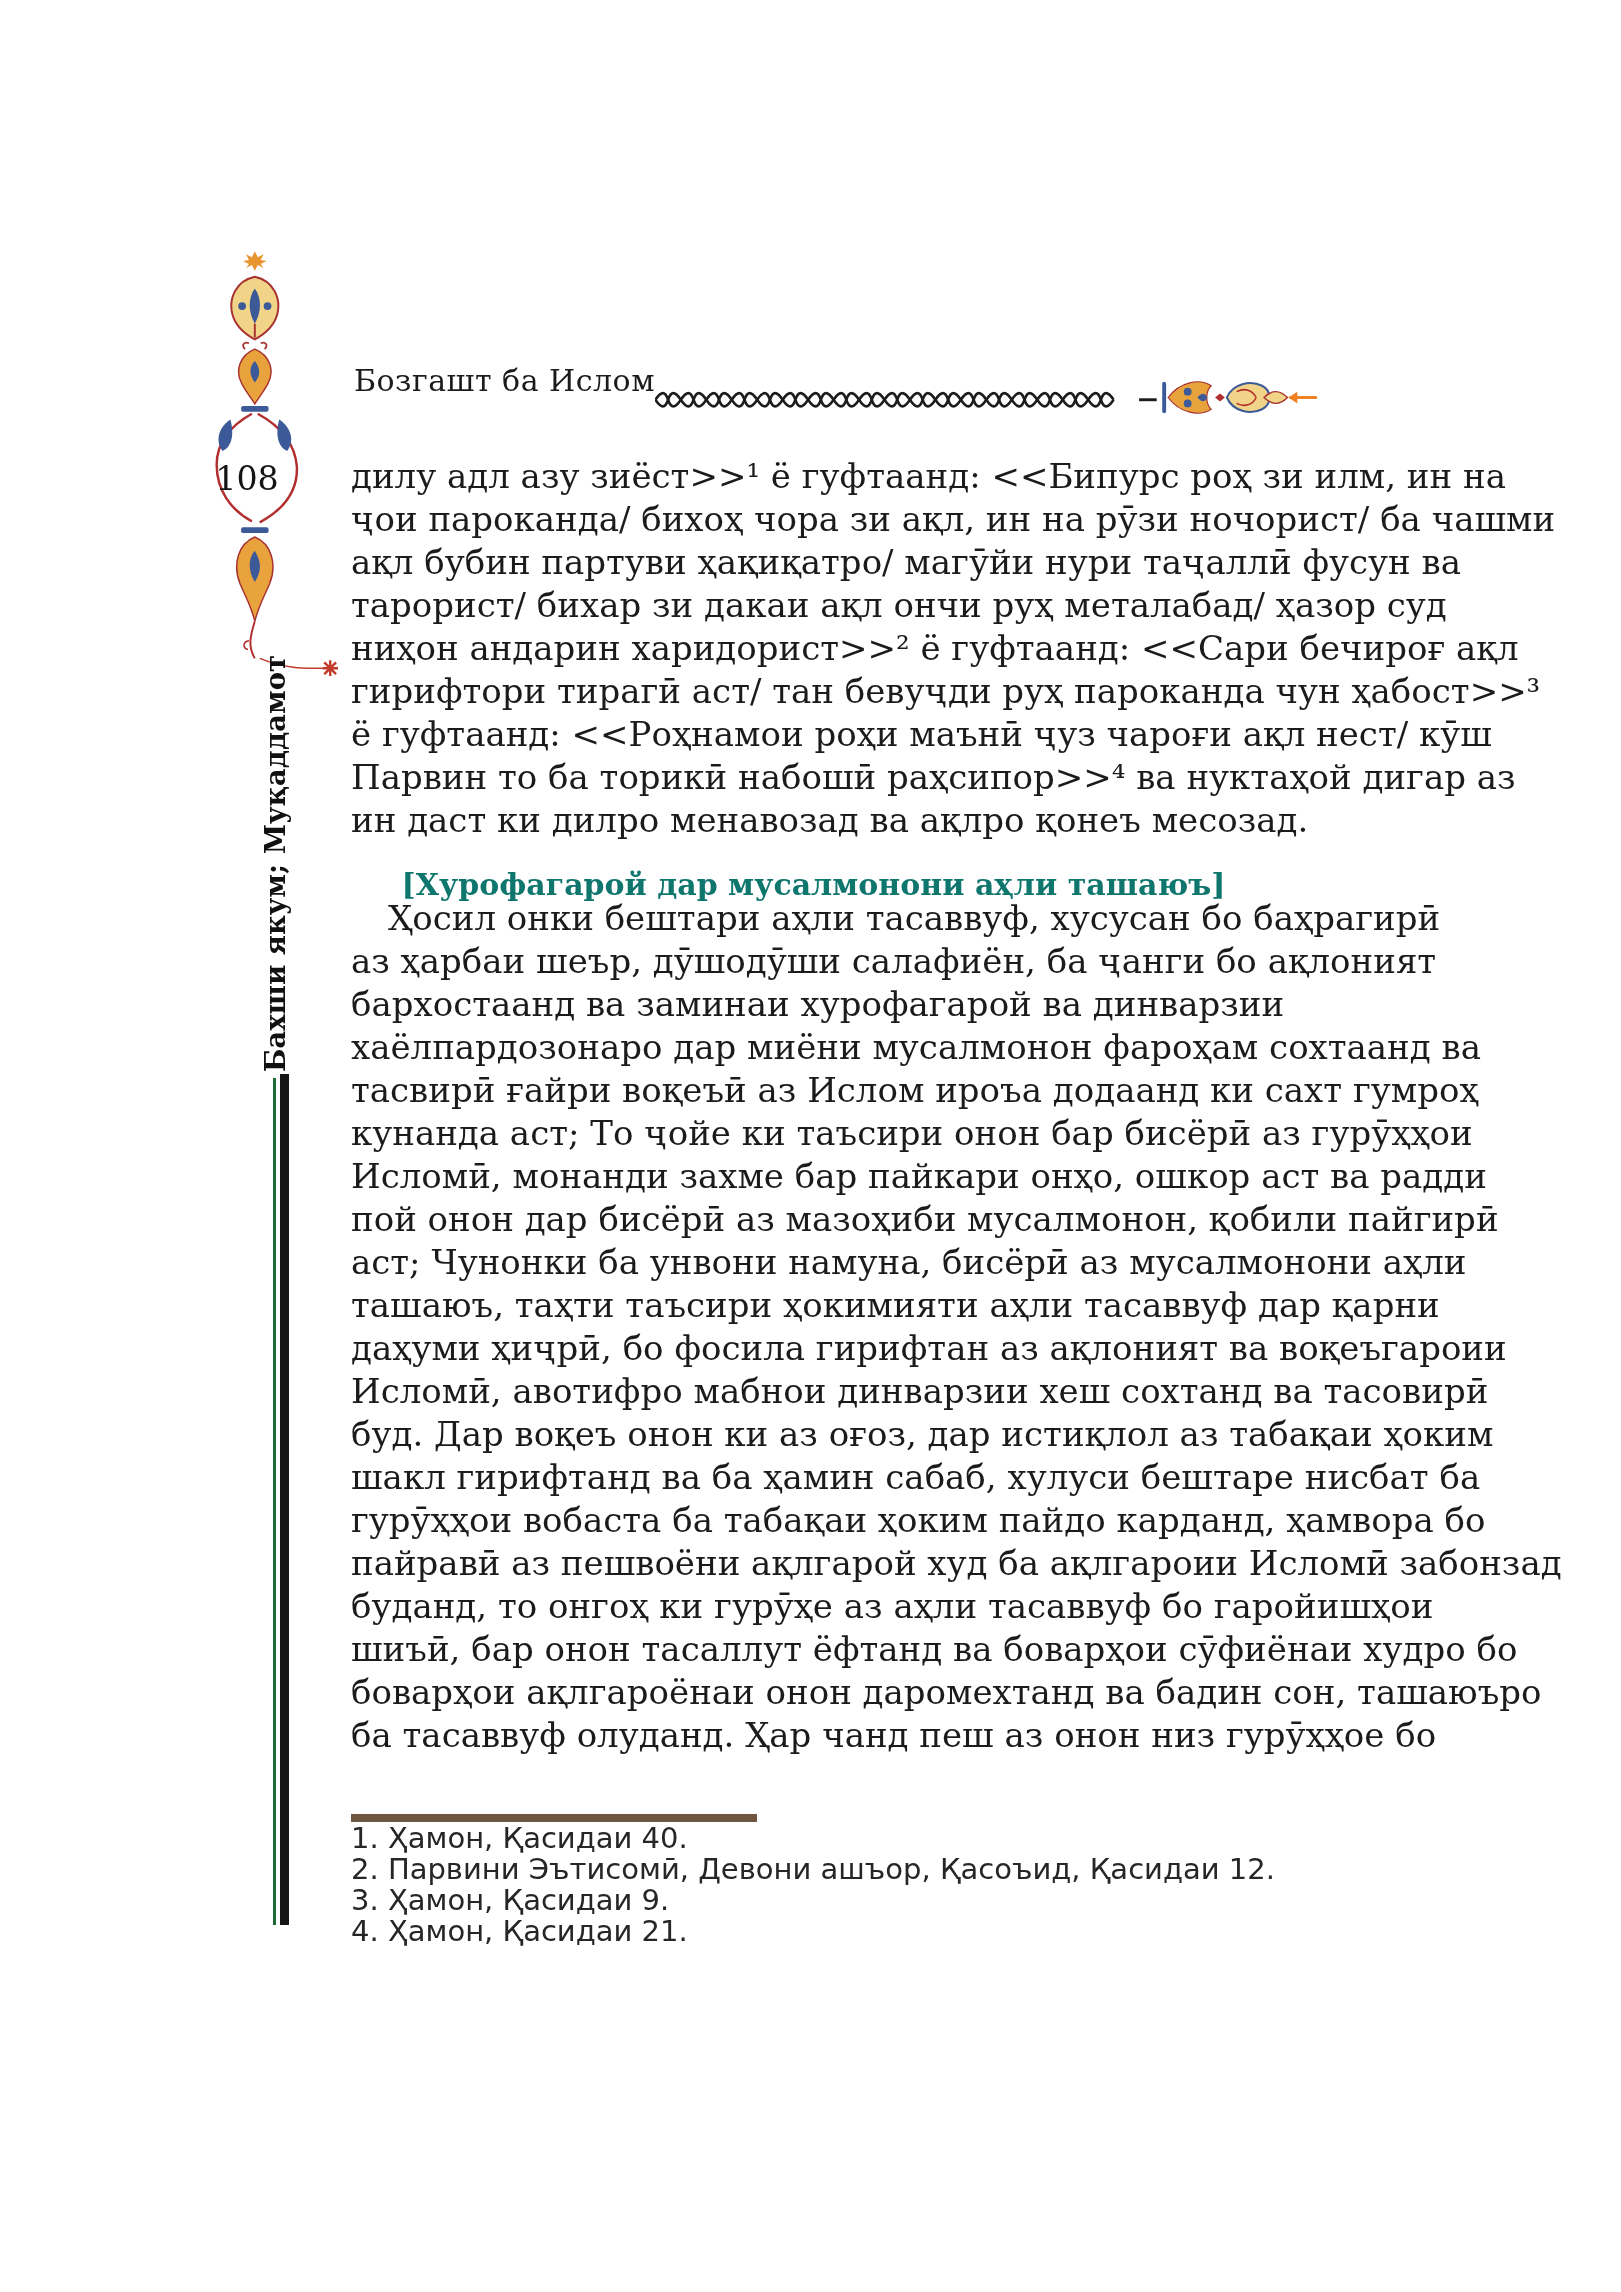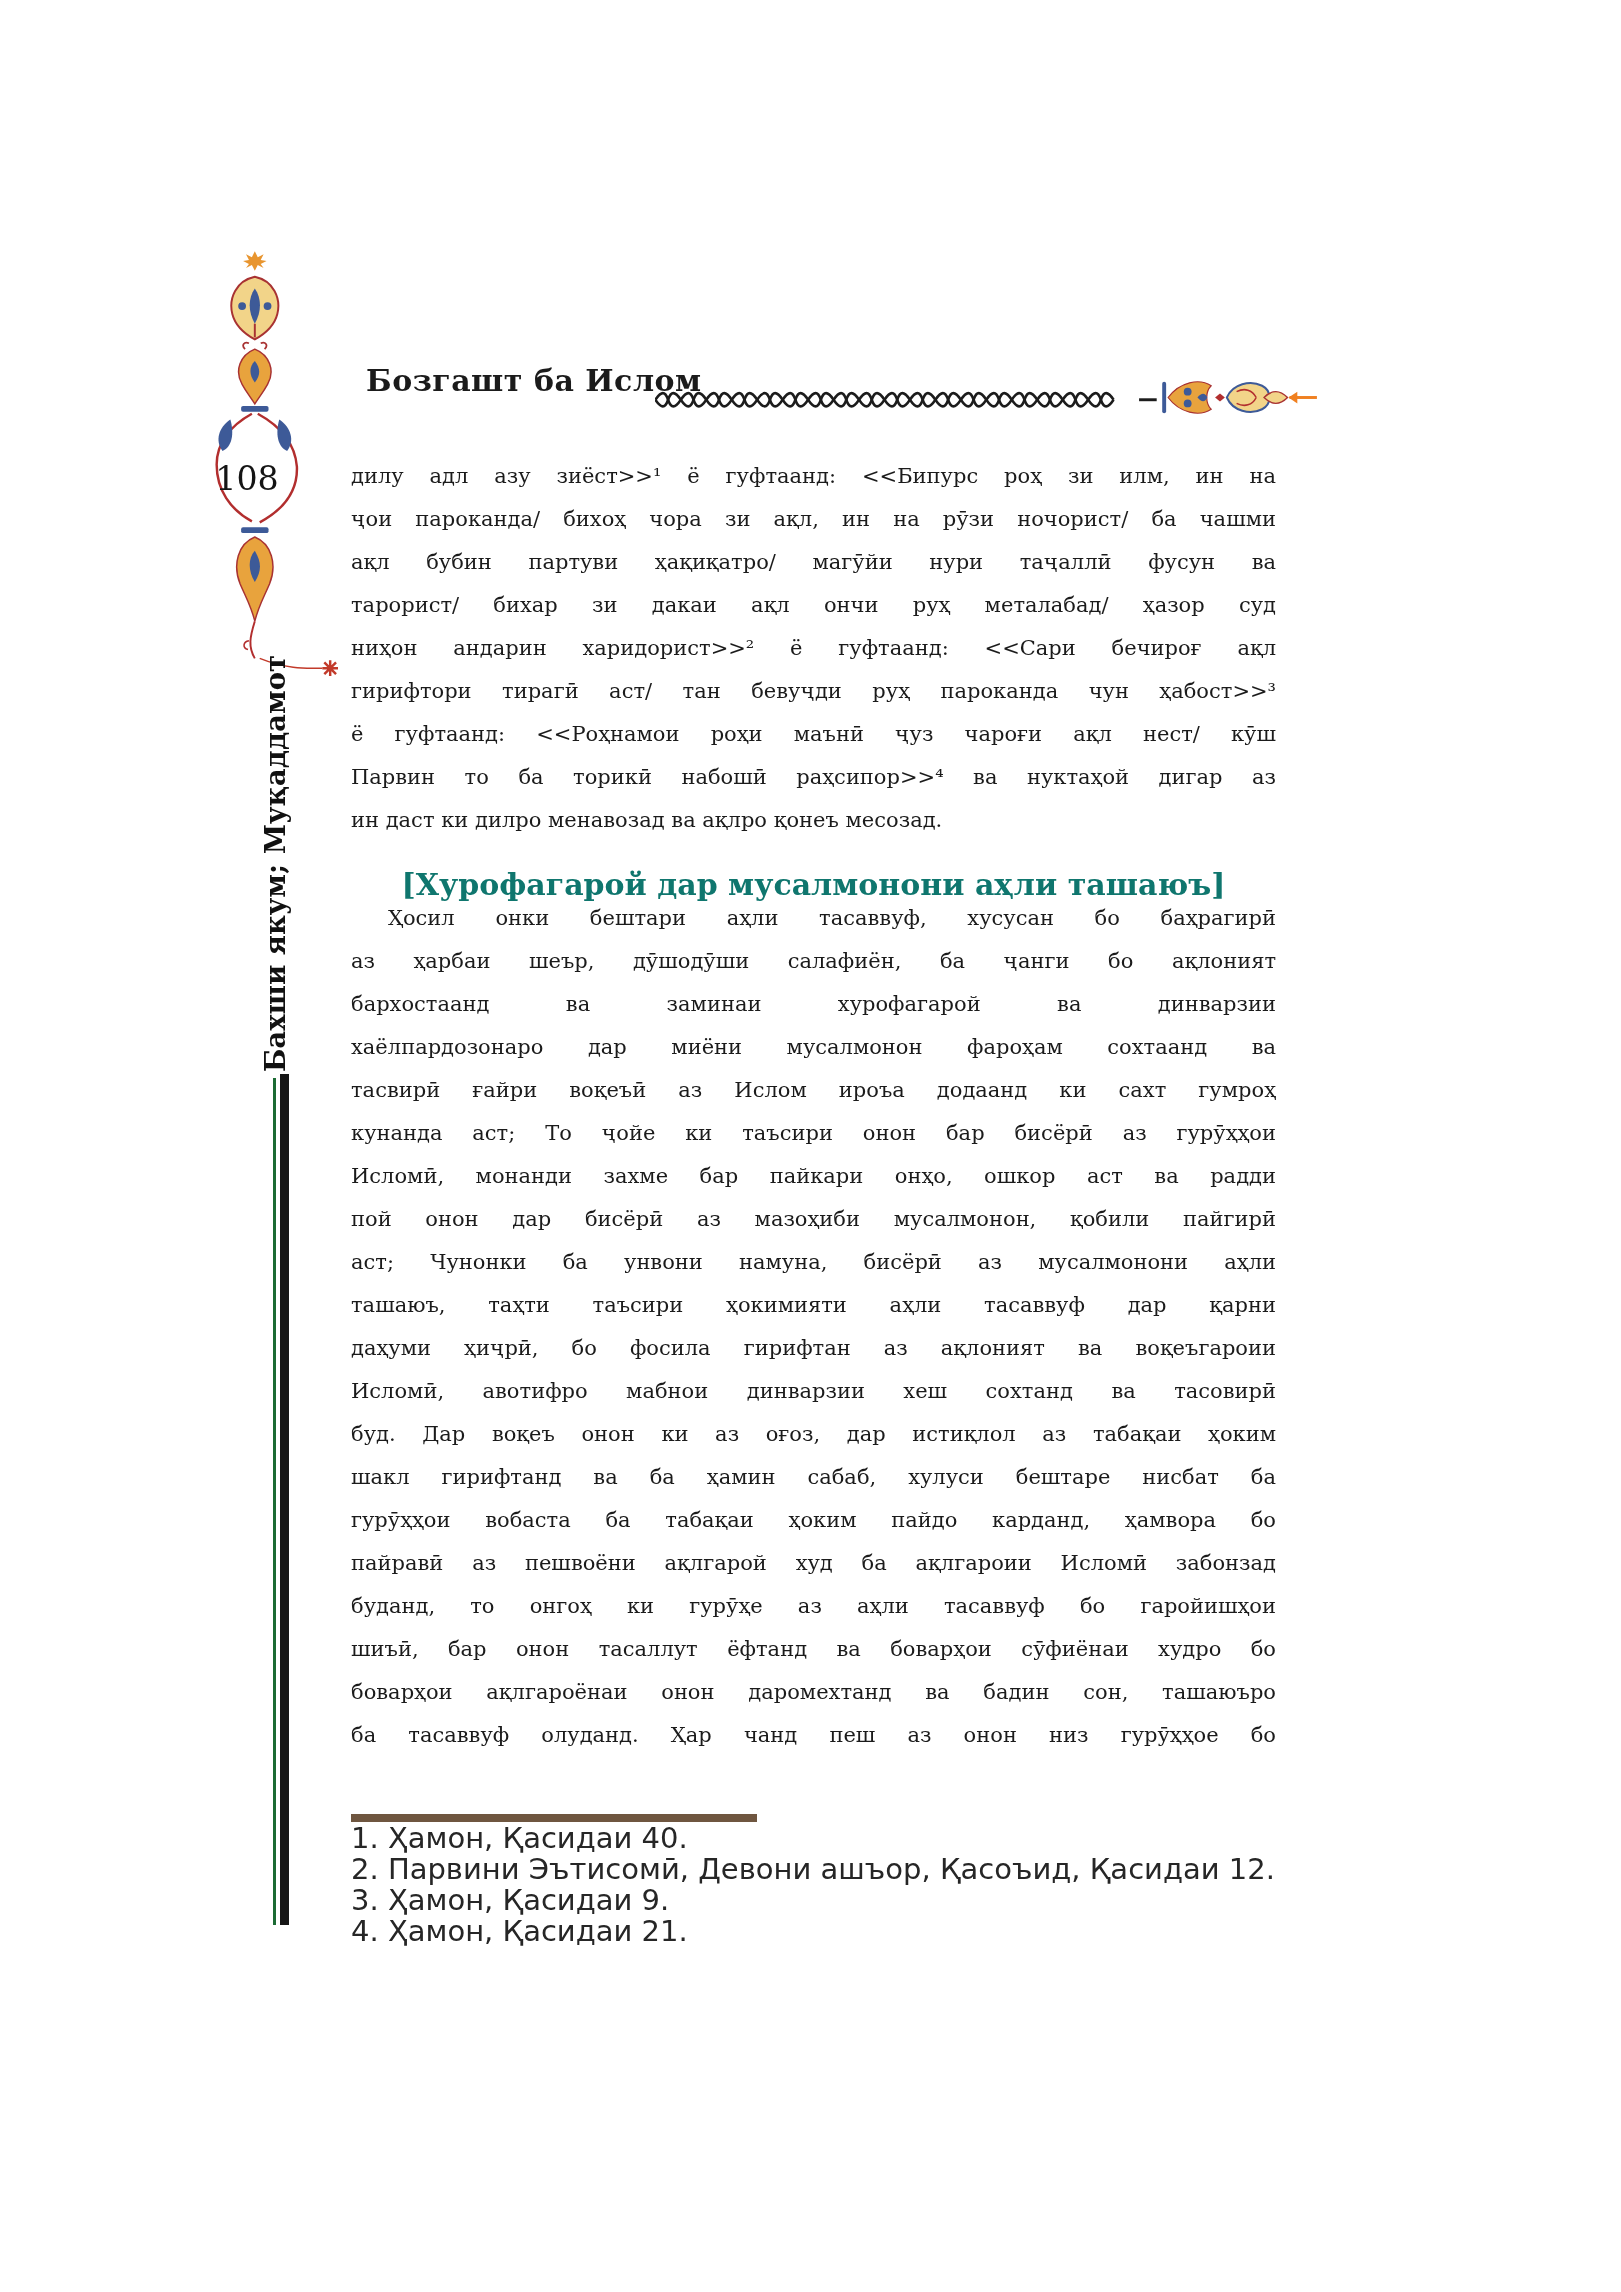--- a/index.html
+++ b/index.html
@@ -2,42 +2,42 @@
 <html><head>
 <meta charset="utf-8">
 <style>
   html,body{margin:0;padding:0;background:#e8e8e8;}
   #page{
     position:relative;width:1621px;height:2293px;background:#ffffff;
     overflow:hidden;font-family:"DejaVu Serif","Liberation Serif",serif;color:#1b1b1b;
   }
   
   .hdr-title{
-    position:absolute;left:366px;top:363px;font-size:30px;font-weight:bold;
+    position:absolute;left:354px;top:363px;font-size:30px;font-weight:normal;
     letter-spacing:0.5px;white-space:nowrap;
   }
   .chain{position:absolute;left:655px;top:388px;}
   .hdr-end{position:absolute;left:1160px;top:374px;}
   
   .ornament{position:absolute;left:201px;top:247px;}
   .vlabel{
     position:absolute;left:259px;top:1072px;width:390px;height:37px;
     transform:rotate(-90deg);transform-origin:0 0;
     font-size:27.4px;font-weight:bold;white-space:nowrap;color:#111;
   }
   .vrule{position:absolute;left:273px;top:1074px;width:15.7px;height:851px;}
   .vrule .g{position:absolute;left:0;top:3.9px;bottom:0;width:2.9px;background:#1c6b34;}
   .vrule .b{position:absolute;left:6.9px;top:0;bottom:0;width:8.8px;background:#161616;}
   
   .textblock{position:absolute;left:351px;top:0;width:925px;}
   .para{position:absolute;left:0;width:925px;}
   .p1{top:455px;}
   .p2{top:897px;}
   .bl{
-    display:block;height:43px;line-height:43px;font-size:21px;
+    display:block;height:43px;line-height:43px;font-size:34px;
     text-align:justify;text-align-last:justify;white-space:nowrap;
   }
   .bl.noj{text-align-last:left;}
   .bl.indent{padding-left:37px;width:888px;}
   .sec-heading{
     position:absolute;left:0;top:863px;width:925px;height:44px;line-height:44px;
     text-align:center;font-size:30px;font-weight:bold;color:#0f766e;white-space:nowrap;
   }
   
   .fn-rule{position:absolute;left:351px;top:1814px;width:406px;height:7.8px;background:#6f5640;}

